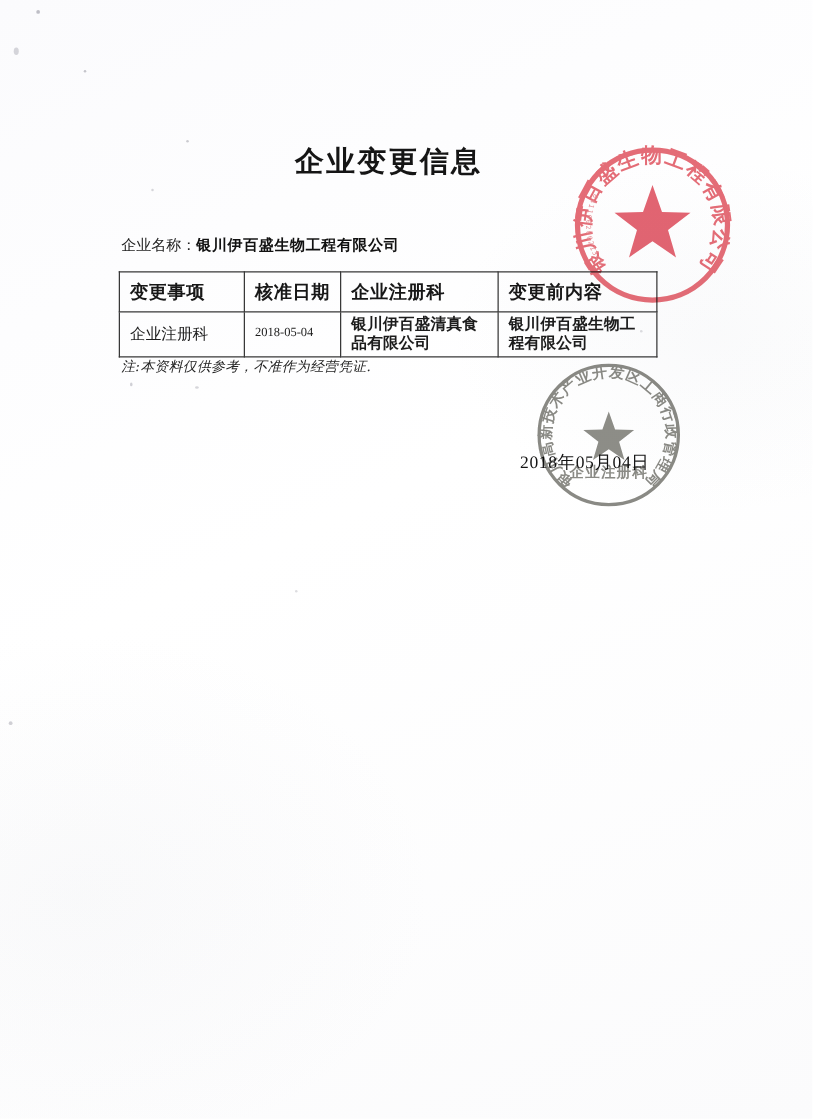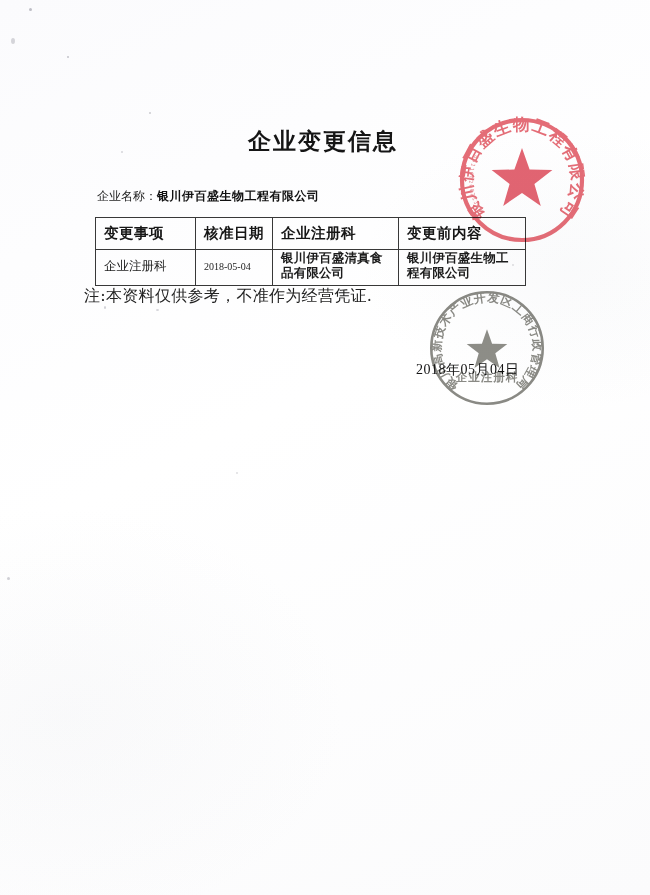--- a/index.html
+++ b/index.html
@@ -10,54 +10,53 @@
     color: #1a1a1a;
   }
   .page {
     position: relative; width: 650px; height: 895px;
     background:
       radial-gradient(ellipse 300px 200px at 88% 30%, rgba(210,214,222,.12), transparent 70%),
       radial-gradient(ellipse 400px 300px at 10% 80%, rgba(205,208,216,.10), transparent 70%),
       linear-gradient(155deg, #fbfbfd 0%, #ffffff 45%, #fbfbfc 100%);
   }
   .title {
-    position: absolute; top: 114px; left: 0; width: 622px; margin: 12px;
+    position: absolute; top: 114px; left: 0; width: 622px; margin: 0;
     text-align: center; font-size: 23px; font-weight: 700;
     letter-spacing: 2px; color: #151515;
   }
   .company-line {
     position: absolute; top: 188px; left: 97px;
     font-size: 12px; white-space: nowrap;
   }
   .company-label { font-weight: 500; color: #222; }
   .company-name { font-weight: 700; color: #111; letter-spacing: .5px; }
   table.change-table {
     position: absolute; top: 217px; left: 95px; width: 430px;
     border-collapse: collapse; table-layout: fixed;
   }
   .change-table th, .change-table td {
     border: 1.6px solid #383838;
     padding: 2px 5px 2px 8px;
     text-align: left; vertical-align: middle;
     overflow: hidden;
-    font-family: Liberation Mono, monospace;
   }
   .change-table th {
     height: 27px; font-size: 14.5px; font-weight: 700; color: #171717;
     letter-spacing: .5px;
   }
   .change-table td {
     height: 30px; font-size: 12.5px; line-height: 1.22; color: #1c1c1c;
   }
   .change-table td.bold { font-weight: 700; letter-spacing: .2px; }
   .change-table td.serif { font-family: "Liberation Serif", serif; font-size: 10px; }
   .note {
-    position: absolute; top: 286px; left: 84px;
-    font-family: "DejaVu Serif", serif; 
-    font-size: 16px; color: #232323; letter-spacing: .3px;
+    position: absolute; top: 286px; left: 97px;
+    font-family: "DejaVu Serif", serif; font-style: italic;
+    font-size: 11px; color: #232323; letter-spacing: .3px;
   }
   .authority {
     position: absolute; top: 340px; left: 185px;
     font-size: 15px; font-weight: 600; color: #1b1b1b; letter-spacing: .2px;
     white-space: nowrap;
   }
   .reg-date {
     position: absolute; top: 361px; left: 416px;
     font-family: "Liberation Serif", serif;
     font-size: 14px; font-weight: 400; color: #141414; letter-spacing: .5px;

